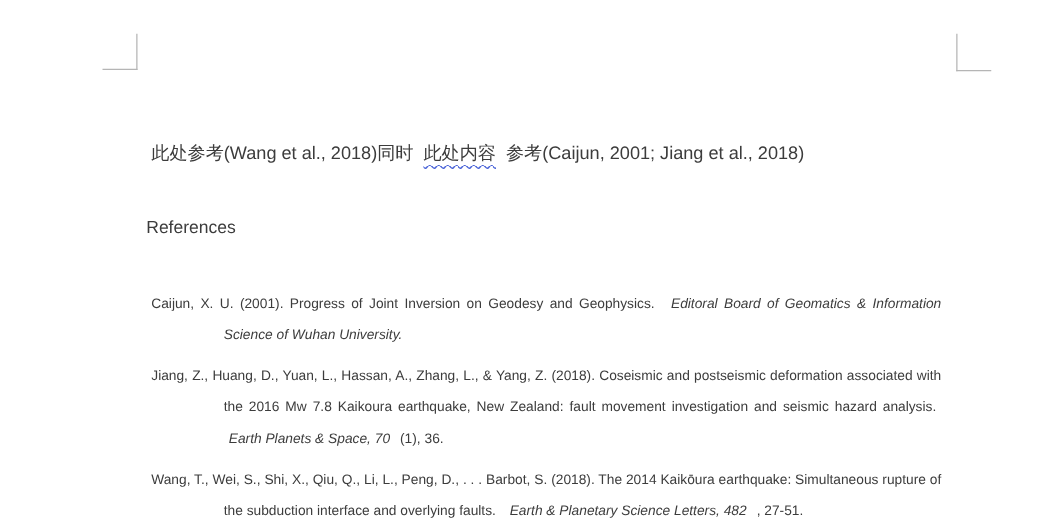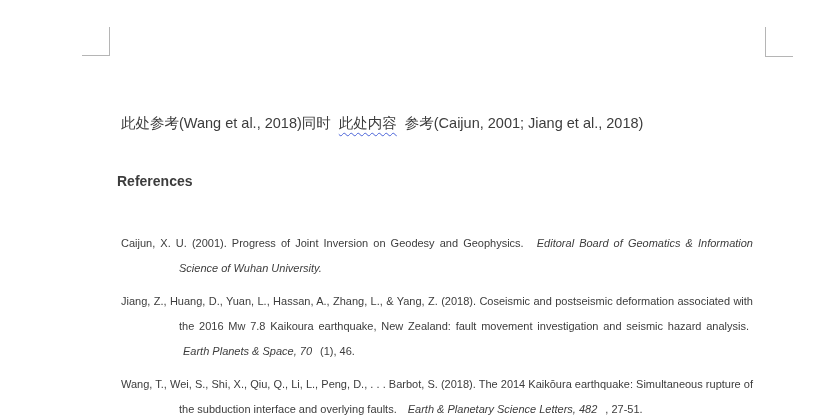--- a/index.html
+++ b/index.html
@@ -33,21 +33,21 @@
     left:101px;top:95px;width:656px;
   }
   .cjk-line{
     font-size:14.5px;
     line-height:25px;
     white-space:nowrap;
     margin-bottom:25px;
   }
   .heading{
     font-size:14px;
-    font-weight:bold;
+    font-weight:normal;
     line-height:25px;
     margin-bottom:25px;
   }
   .ref-entry{
     font-size:11px;
     line-height:25px;
     text-align:justify;
     padding-left:62px;
     text-indent:-62px;
   }
@@ -65,17 +65,17 @@
 
 <div class="page">
   <div class="crop-mark crop-left"></div>
   <div class="crop-mark crop-right"></div>
 
   <div class="content">
     <p class="cjk-line" id="citation-paragraph"><span>此处参考(Wang et al., 2018)同时</span><span class="squiggle">此处内容</span><span>参考(Caijun, 2001; Jiang et al., 2018)</span></p>
     <p class="heading">References</p>
     <div id="reference-list">
         <p class="ref-entry"><span>Caijun, X. U. (2001). Progress of Joint Inversion on Geodesy and Geophysics. </span><span class="it">Editoral Board of Geomatics &amp; Information Science of Wuhan University.</span></p>
-        <p class="ref-entry"><span>Jiang, Z., Huang, D., Yuan, L., Hassan, A., Zhang, L., &amp; Yang, Z. (2018). Coseismic and postseismic deformation associated with the 2016 Mw 7.8 Kaikoura earthquake, New Zealand: fault movement investigation and seismic hazard analysis. </span><span class="it">Earth Planets &amp; Space, 70</span><span>(1), 46.</span></p>
+        <p class="ref-entry"><span>Jiang, Z., Huang, D., Yuan, L., Hassan, A., Zhang, L., &amp; Yang, Z. (2018). Coseismic and postseismic deformation associated with the 2016 Mw 7.8 Kaikoura earthquake, New Zealand: fault movement investigation and seismic hazard analysis. </span><span class="it">Earth Planets &amp; Space, 70</span><span>(1), 36.</span></p>
         <p class="ref-entry"><span>Wang, T., Wei, S., Shi, X., Qiu, Q., Li, L., Peng, D., . . . Barbot, S. (2018). The 2014 Kaikōura earthquake: Simultaneous rupture of the subduction interface and overlying faults. </span><span class="it">Earth &amp; Planetary Science Letters, 482</span><span>, 27-51.</span></p>
       </div>
   </div>
 </div>
 
 </body></html>

